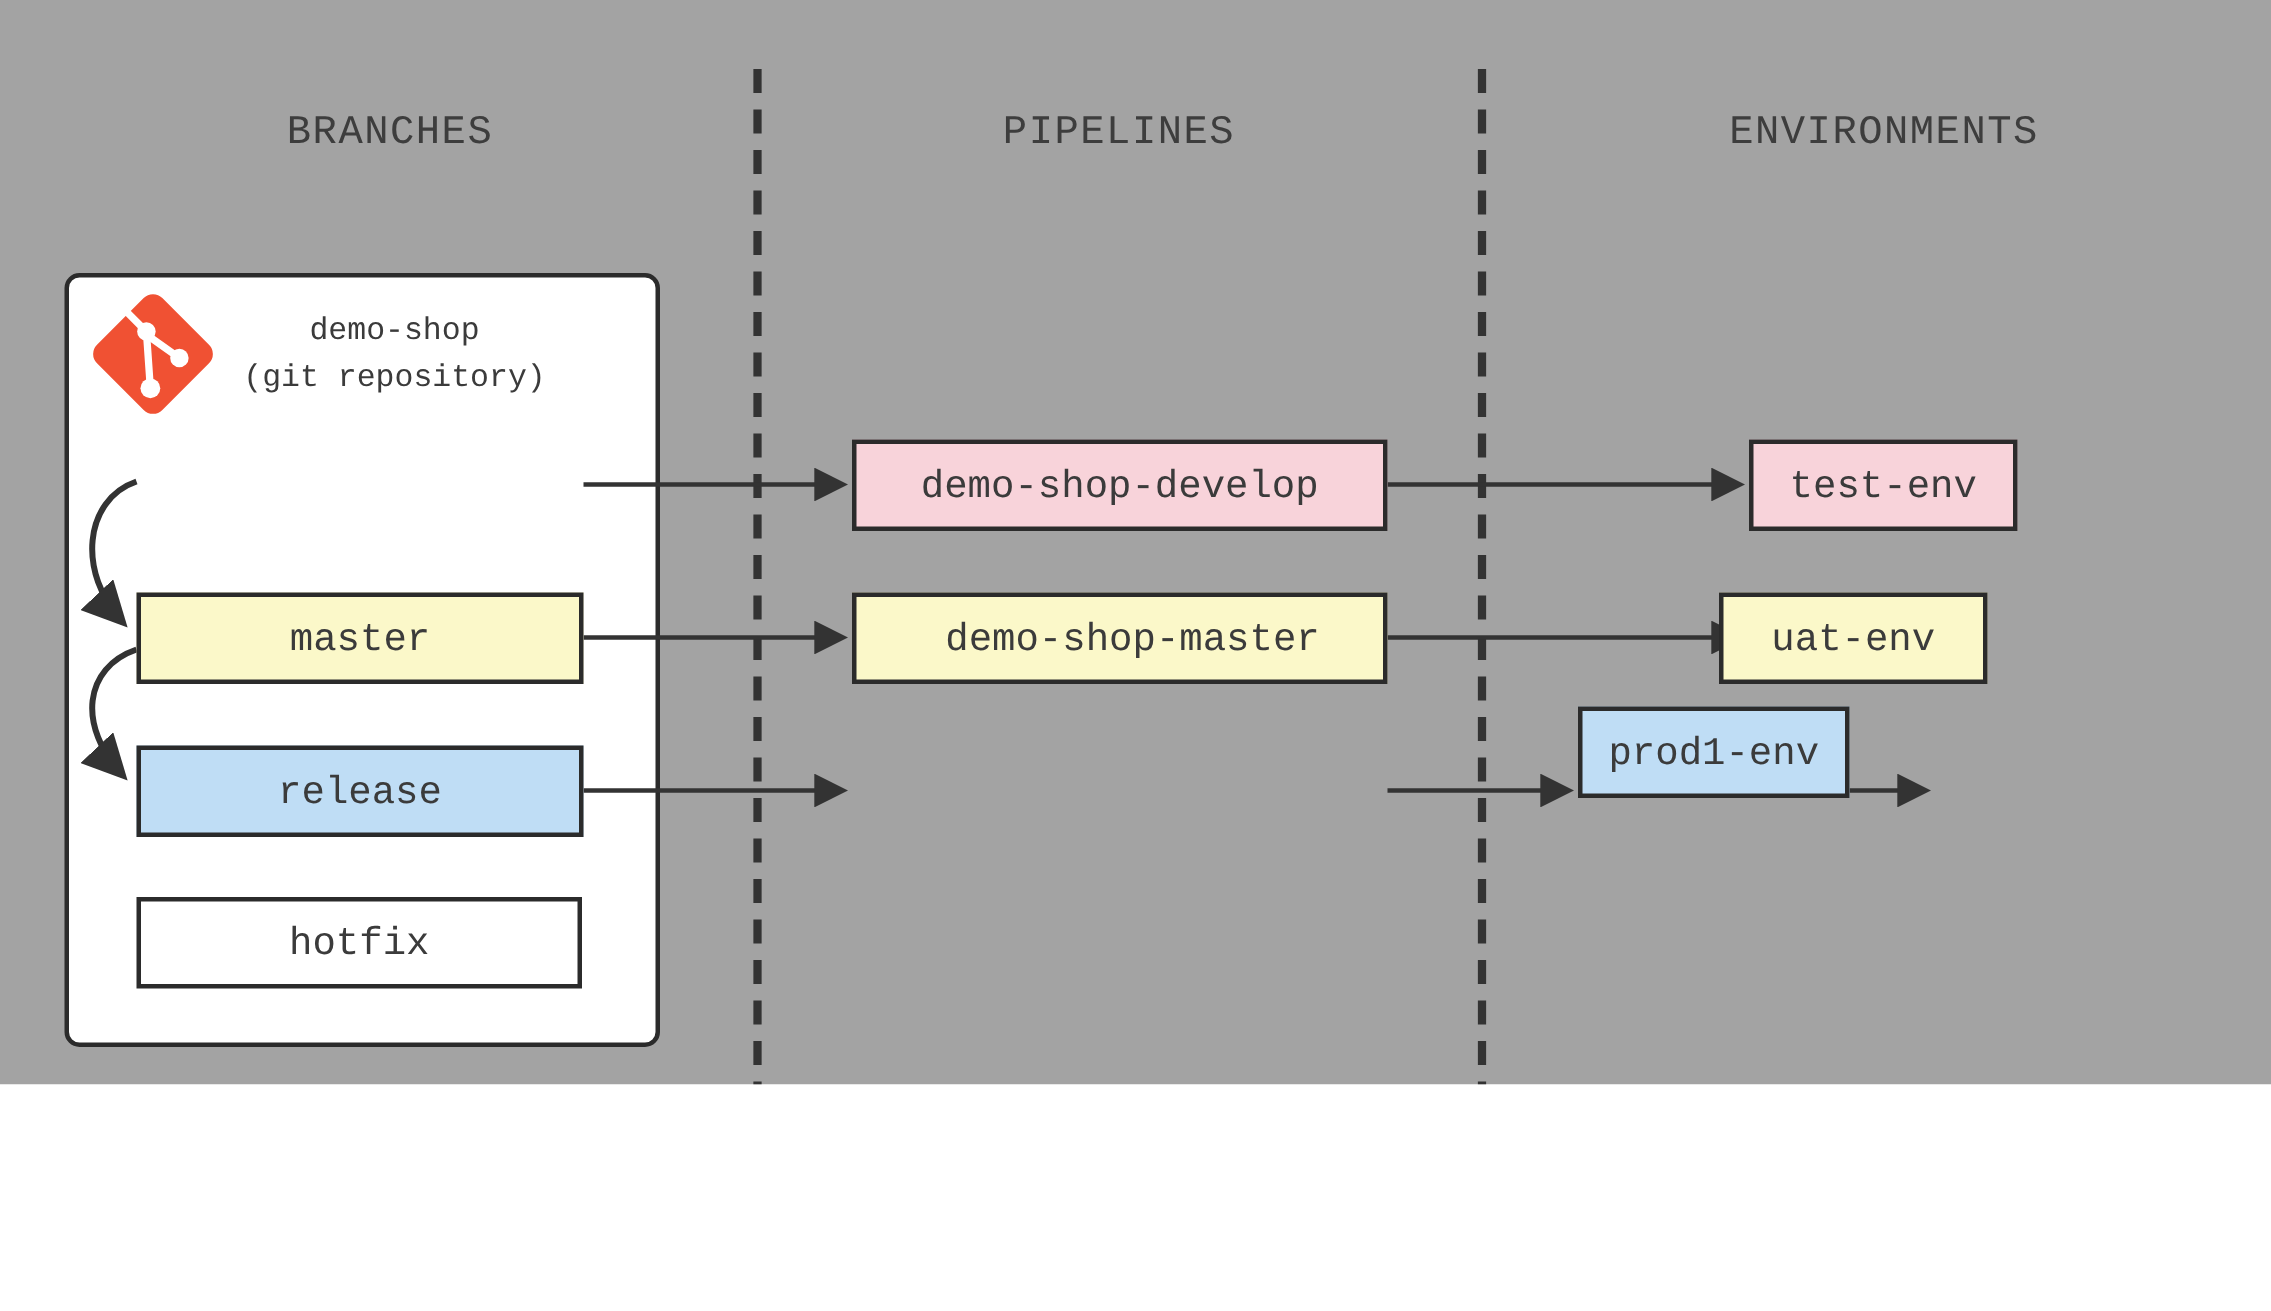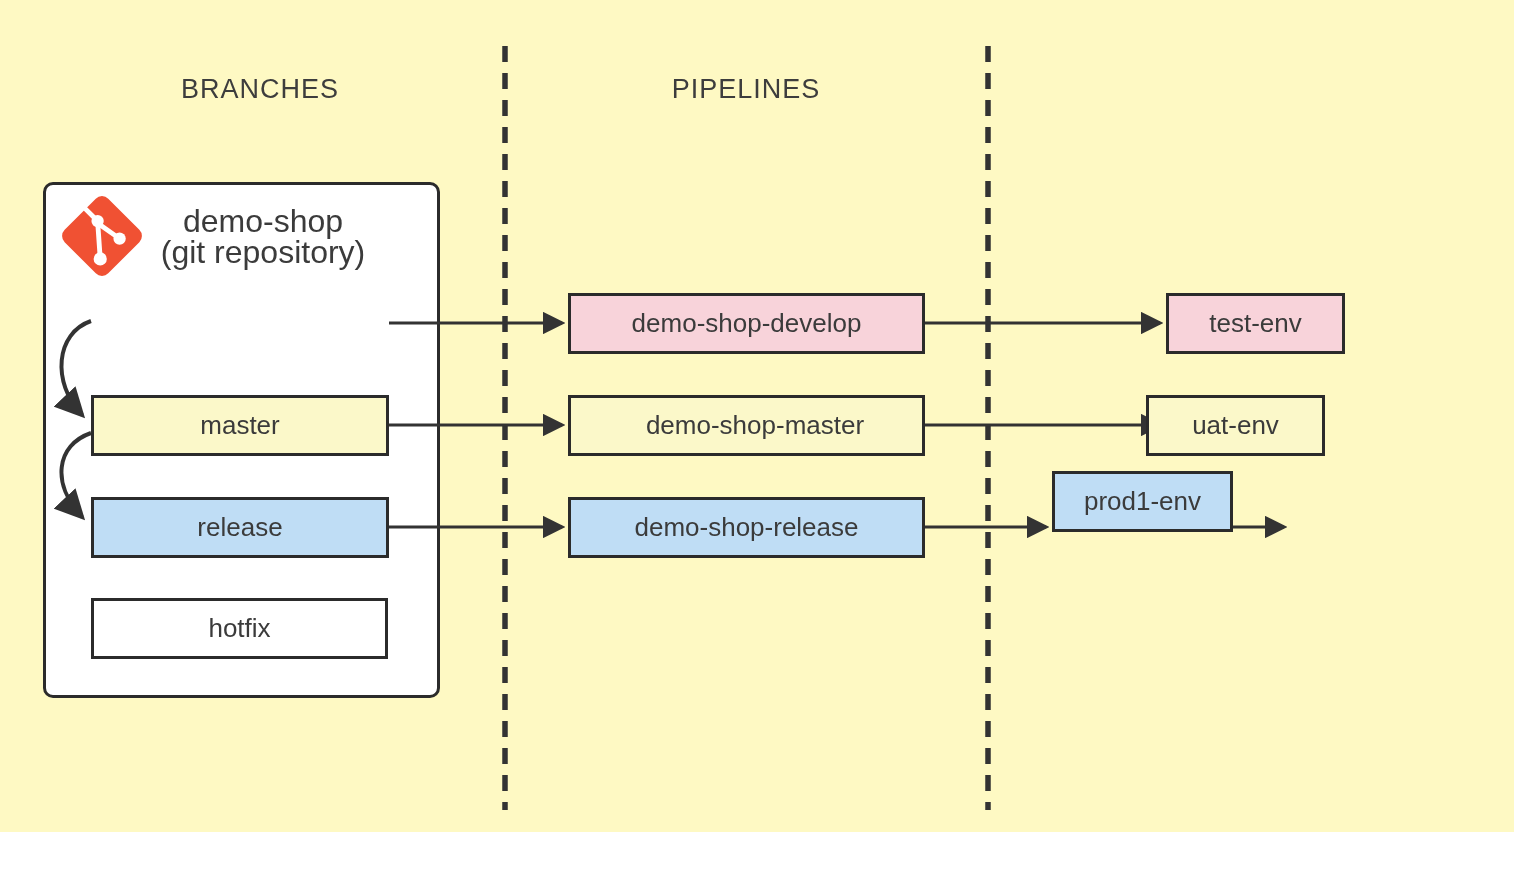--- a/index.html
+++ b/index.html
@@ -1,36 +1,36 @@
 <!DOCTYPE html>
 <html><head>
 <meta charset="utf-8">
 <style>
   html,body{margin:0;padding:0;background:#ffffff;}
   body{font-family:"Liberation Sans","DejaVu Sans",sans-serif;}
-  #stage{position:relative;width:1514px;height:832px;background:#fef9c3;overflow:hidden;}
+  #stage{position:relative;width:1514px;height:723px;background:#a3a3a3;overflow:hidden;font-family:Liberation Mono, monospace;}
 
   .col-header{
     position:absolute;top:74px;width:320px;text-align:center;
     font-size:27px;letter-spacing:1px;color:#3d3d3d;font-weight:400;
   }
   #hdr-branches{left:100px;}
   #hdr-pipelines{left:586px;}
   #hdr-environments{left:1096px;}
 
   #repo-container{
     position:absolute;left:43px;top:182px;width:397px;height:516px;
     box-sizing:border-box;border:3px solid #2b2b2b;border-radius:10px;background:#ffffff;
   }
 
   #git-icon{position:absolute;left:58px;top:192px;width:88px;height:88px;}
 
   #repo-title{
     position:absolute;left:150px;top:206px;width:226px;text-align:center;
-    font-size:32px;line-height:31px;color:#3b3b3b;
+    font-size:21px;line-height:31px;color:#3b3b3b;
   }
 
   .box{
     position:absolute;box-sizing:border-box;border:3px solid #2b2b2b;background:#ffffff;
     display:flex;align-items:center;justify-content:center;
     font-size:26px;color:#3b3b3b;z-index:3;
   }
   
   #box-develop {left:91px;top:293px;width:298px;height:61px;}
   #box-master  {left:91px;top:395px;width:298px;height:61px;}
@@ -48,20 +48,21 @@
 
   #overlay{position:absolute;left:0;top:0;width:1514px;height:874px;z-index:2;pointer-events:none;}
 </style>
 </head>
 <body>
 
 <div id="stage">
 
   <div class="col-header" id="hdr-branches">BRANCHES</div>
   <div class="col-header" id="hdr-pipelines">PIPELINES</div>
+  <div class="col-header" id="hdr-environments">ENVIRONMENTS</div>
 
   <div id="repo-container"></div>
 
   <svg id="git-icon" viewBox="0 0 100 100">
     <g transform="rotate(45 50 50)">
       <rect x="15" y="15" width="70" height="70" rx="10" fill="#f05133"></rect>
     </g>
     <g stroke="#ffffff" stroke-width="5.5" stroke-linecap="round">
       <line x1="30" y1="18" x2="45" y2="33"></line>
       <line x1="45" y1="33" x2="48" y2="76"></line>
@@ -106,19 +107,18 @@
       <path d="M 91 433 C 56 445, 51 484, 82 517" marker-end="url(#arrow)"></path>
     </g>
   </svg>
 
   <div class="box" id="box-master" style="background: rgb(251, 248, 201);">master</div>
   <div class="box" id="box-release" style="background: rgb(191, 221, 245);">release</div>
   <div class="box" id="box-hotfix" style="background: rgb(255, 255, 255);">hotfix</div>
 
   <div class="box" id="box-p-develop" style="background: rgb(248, 211, 218);">demo-shop-develop</div>
   <div class="box" id="box-p-master" style="background: rgb(251, 248, 201); padding-left: 17px;">demo-shop-master</div>
-  <div class="box" id="box-p-release" style="background: rgb(191, 221, 245);">demo-shop-release</div>
 
   <div class="box" id="box-test-env" style="background: rgb(248, 211, 218);">test-env</div>
   <div class="box" id="box-uat-env" style="background: rgb(251, 248, 201);">uat-env</div>
   <div class="box" id="box-prod1-env" style="background: rgb(191, 221, 245);">prod1-env</div>
 
 </div>
 
 </body></html>

